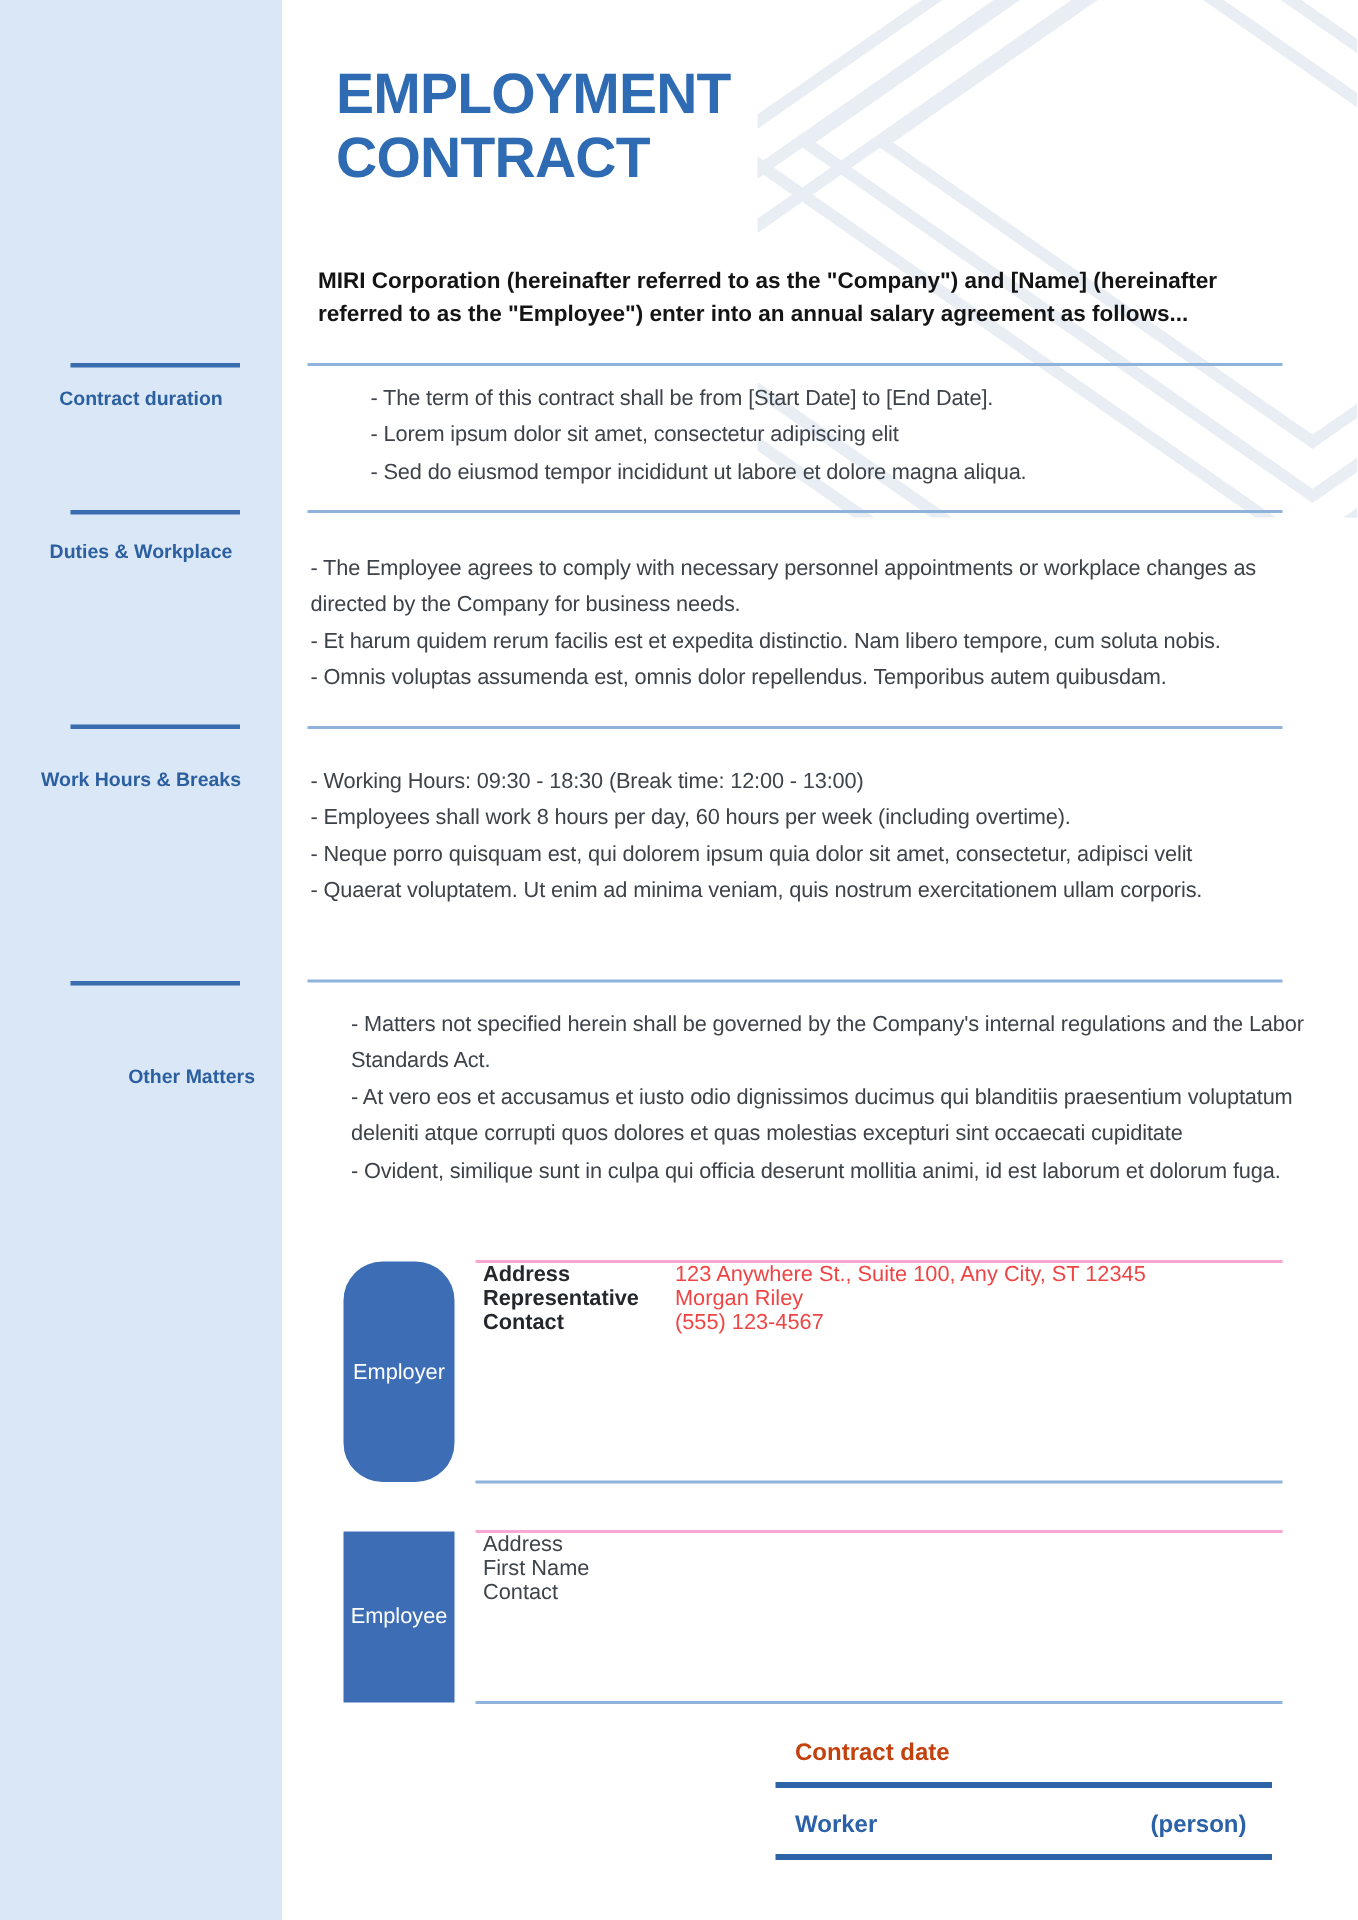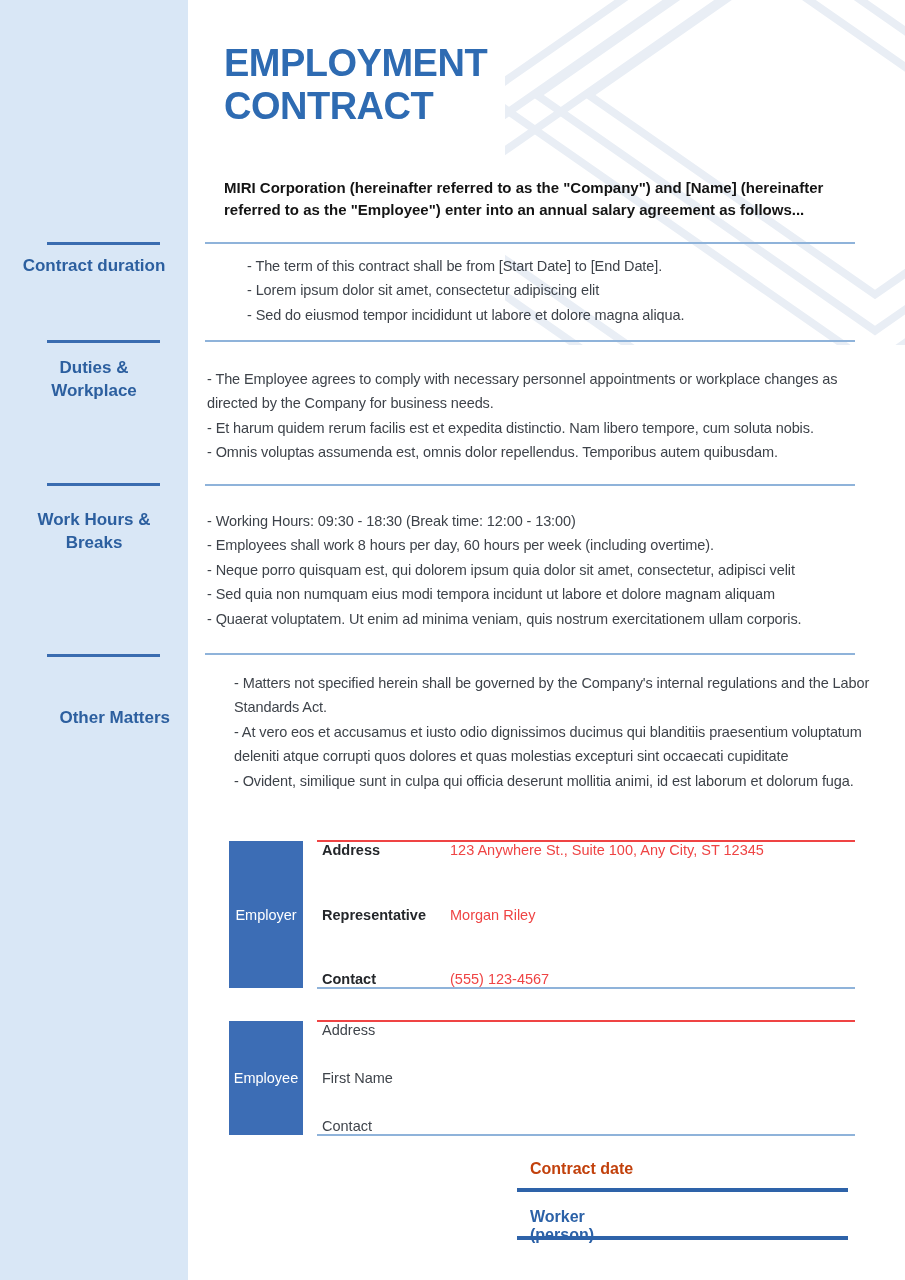--- a/index.html
+++ b/index.html
@@ -9,53 +9,53 @@
     overflow:hidden; font-family:"Liberation Sans","DejaVu Sans",sans-serif;
   }
   
   .decor-wrap { position:absolute; left:505px; top:0; width:400px; height:345px; overflow:hidden; z-index:0; }
   .diamond { position:absolute; border:8px solid #e9eef5; transform:translate(-50%,-50%) scale(1.22,0.85) rotate(45deg); }
 
   
   .sidebar { position:absolute; left:0; top:0; width:188px; height:1280px; background:#d9e7f6; z-index:1; }
   .side-line { position:absolute; left:47px; width:113px; height:3px; background:#3a6cb0; }
   .side-label { position:absolute; left:18px; width:152px; text-align:center; color:#2c5f9f;
-                font-weight:bold; font-size:17px; line-height:23px; }
+                font-weight:bold; font-size:13px; line-height:23px; }
 
   
   .title { position:absolute; left:224px; top:42px; z-index:2; color:#2e6bb2; font-weight:bold;
            font-size:38px; line-height:43px; letter-spacing:-0.5px; }
-  .intro { position:absolute; left:224px; top:177px; z-index:2; color:#141414; font-weight:bold;
+  .intro { position:absolute; left:212px; top:177px; z-index:2; color:#141414; font-weight:bold;
            font-size:15px; line-height:21.5px; }
 
   
   .divider { position:absolute; left:205px; width:650px; height:2px; background:#8fb3da; z-index:2; }
   .section { position:absolute; left:207px; width:652px; z-index:2; color:#3e434a;
              font-size:14.5px; line-height:24.4px; letter-spacing:-0.1px; }
 
   
   .side-box { position:absolute; left:229px; width:74px; background:#3c6db5; color:#ffffff;
               display:flex; align-items:center; justify-content:center; font-size:14.5px; z-index:2; }
   .info-table { position:absolute; left:317px; width:538px; z-index:2;
-                border-top:2px solid #ef4444; border-bottom:2px solid #8fb3da;
-                display:flex; flex-direction:column; justify-content:space-between; }
+                border-top:2px solid #f9a8d4; border-bottom:2px solid #8fb3da;
+                display:flex; flex-direction:column; justify-content:flex-start; }
   .info-row { display:flex; align-items:center; padding-left:5px; }
   .info-label { width:128px; font-size:14.5px; color:#24272b; font-weight:bold; }
   .info-label.plain { font-weight:normal; color:#3f444b; }
   .info-value { font-size:14.5px; color:#ef4444; }
   .employer-table { top:840px; height:149px; }
   .employee-table { top:1020px; height:116px; }
-  .employer-box { top:841px; height:147px; }
+  .employer-box { top:841px; height:147px;border-radius:26px; }
   .employee-box { top:1021px; height:114px; }
 
   
   .signoff-label { position:absolute; z-index:2; color:#c2410c; font-weight:bold; font-size:16px; }
   .signoff-line { position:absolute; left:517px; width:331px; height:4px; background:#2e63a9; z-index:2; }
   .worker-row { position:absolute; left:530px; top:1208px; width:301px; display:flex;
-                justify-content:space-between; z-index:2;flex-direction:column; }
+                justify-content:space-between; z-index:2; }
   .worker-row span { color:#2b61a7; font-weight:bold; font-size:16px; }
 </style>
 </head>
 <body>
 
 <div class="page">
 
   <div class="decor-wrap">
     <div class="diamond" style="left:370px; top:95px; width:460px; height:460px;"></div>
     <div class="diamond" style="left:370px; top:95px; width:400px; height:400px;"></div>
@@ -99,21 +99,20 @@
   <div class="section" style="top:367px;">
     <div>- The Employee agrees to comply with necessary personnel appointments or workplace changes as directed by the Company for business needs.</div>
     <div>- Et harum quidem rerum facilis est et expedita distinctio. Nam libero tempore, cum soluta nobis.</div>
     <div>- Omnis voluptas assumenda est, omnis dolor repellendus. Temporibus autem quibusdam.</div>
   </div>
 
   <div class="section" style="top:509px;">
     <div>- Working Hours: 09:30 - 18:30 (Break time: 12:00 - 13:00)</div>
     <div>- Employees shall work 8 hours per day, 60 hours per week (including overtime).</div>
     <div>- Neque porro quisquam est, qui dolorem ipsum quia dolor sit amet, consectetur, adipisci velit</div>
-    <div>- Sed quia non numquam eius modi tempora incidunt ut labore et dolore magnam aliquam</div>
     <div>- Quaerat voluptatem. Ut enim ad minima veniam, quis nostrum exercitationem ullam corporis.</div>
   </div>
 
   <div class="section" style="top:671px;margin-left:27px;">
     <div>- Matters not specified herein shall be governed by the Company's internal regulations and the Labor Standards Act.</div>
     <div>- At vero eos et accusamus et iusto odio dignissimos ducimus qui blanditiis praesentium voluptatum deleniti atque corrupti quos dolores et quas molestias excepturi sint occaecati cupiditate</div>
     <div>- Ovident, similique sunt in culpa qui officia deserunt mollitia animi, id est laborum et dolorum fuga.</div>
   </div>
 
   <div class="side-box employer-box">

